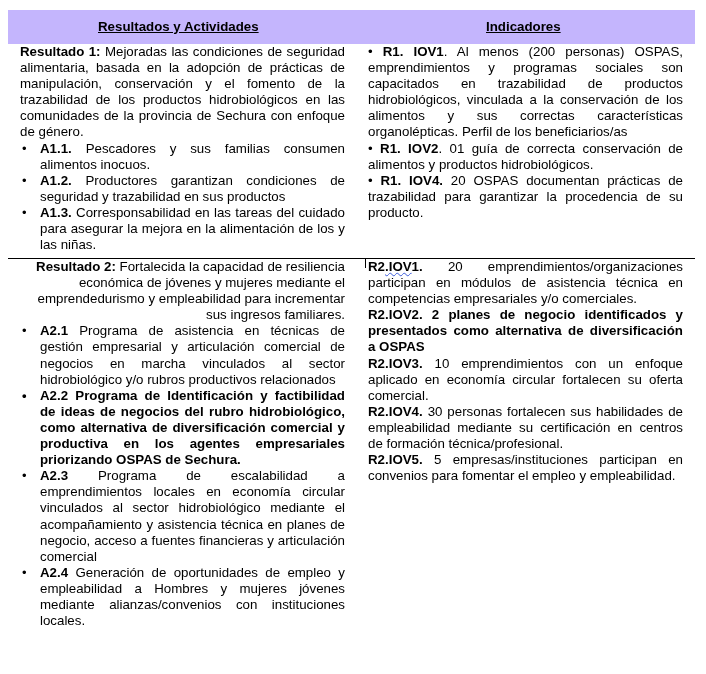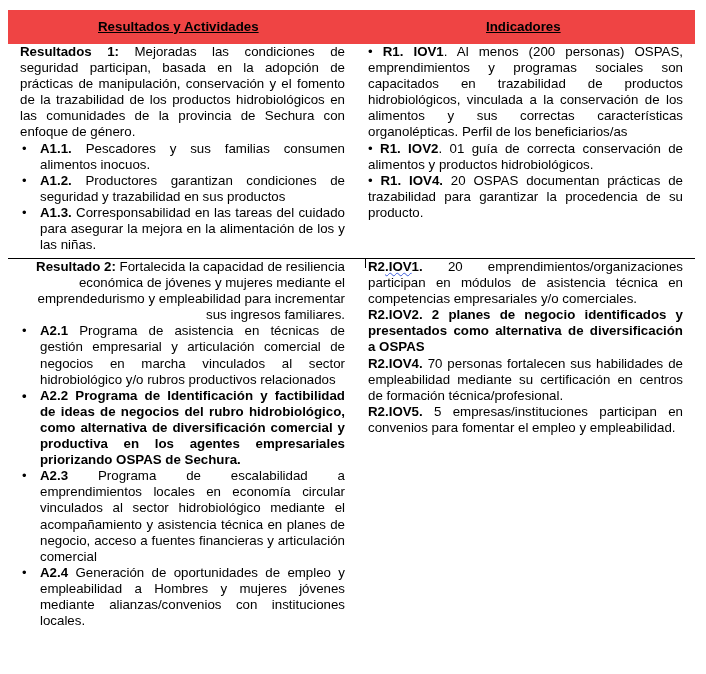--- a/index.html
+++ b/index.html
@@ -3,21 +3,21 @@
 <meta charset="utf-8">
 <style>
   html, body { margin: 0; padding: 0; background: #ffffff; }
   body {
     width: 706px; height: 674px; position: relative; overflow: hidden;
     font-family: "Liberation Sans", sans-serif; color: #000;
     font-size: 13.3px; line-height: 16.1px;
   }
   .header {
     position: absolute; left: 8px; top: 10px; width: 687px; height: 34px;
-    background: #ef4444;
+    background: #c4b5fd;
   }
   .hdr-label {
     position: absolute; top: 9px; font-weight: bold; text-decoration: underline;
     font-size: 13.3px; line-height: 16px;
   }
   .hdr-left { left: 90px; }
   .hdr-right { left: 478px; }
   .col {
     position: absolute; text-align: justify;
   }
@@ -44,21 +44,21 @@
 </style>
 </head>
 <body>
 
 <div class="header">
   <span class="hdr-label hdr-left">Resultados y Actividades</span>
   <span class="hdr-label hdr-right">Indicadores</span>
 </div>
 
 <div class="col left1">
-  <p><span class="bold">Resultados 1:</span><span> Mejoradas las condiciones de seguridad participan, basada en la adopción de prácticas de manipulación, conservación y el fomento de la trazabilidad de los productos hidrobiológicos en las comunidades de la provincia de Sechura con enfoque de género.</span></p>
+  <p><span class="bold">Resultado 1:</span><span> Mejoradas las condiciones de seguridad alimentaria, basada en la adopción de prácticas de manipulación, conservación y el fomento de la trazabilidad de los productos hidrobiológicos en las comunidades de la provincia de Sechura con enfoque de género.</span></p>
   <ul class="bul">
     <li><span class="dot">•</span><span class="bold">A1.1.</span><span> Pescadores y sus familias consumen alimentos inocuos.</span></li>
     <li><span class="dot">•</span><span class="bold">A1.2.</span><span> Productores garantizan condiciones de seguridad y trazabilidad en sus productos</span></li>
     <li><span class="dot">•</span><span class="bold">A1.3.</span><span> Corresponsabilidad en las tareas del cuidado para asegurar la mejora en la alimentación de los y las niñas.</span></li>
   </ul>
 </div>
 
 <div class="col right1 iov">
   <p><span>•</span> <span class="bold">R1. IOV1</span><span>. Al menos (200 personas) OSPAS, emprendimientos y programas sociales son capacitados en trazabilidad de productos hidrobiológicos, vinculada a la conservación de los alimentos y sus correctas características organolépticas. Perfil de los beneficiarios/as</span></p>
   <p><span>•</span> <span class="bold">R1. IOV2</span><span>. 01 guía de correcta conservación de alimentos y productos hidrobiológicos.</span></p>
@@ -74,15 +74,16 @@
     <li><span class="dot">•</span><span class="bold">A2.1</span><span> Programa de asistencia en técnicas de gestión empresarial y articulación comercial de negocios en marcha vinculados al sector hidrobiológico y/o rubros productivos relacionados</span></li>
     <li class="bold"><span class="dot">•</span><span class="ital">A2.2</span><span> Programa de Identificación y factibilidad de ideas de negocios del rubro hidrobiológico, como alternativa de diversificación comercial y productiva en los agentes empresariales priorizando OSPAS de Sechura.</span></li>
     <li><span class="dot">•</span><span class="bold">A2.3</span><span> Programa de escalabilidad a emprendimientos locales en economía circular vinculados al sector hidrobiológico mediante el acompañamiento y asistencia técnica en planes de negocio, acceso a fuentes financieras y articulación comercial</span></li>
     <li><span class="dot">•</span><span class="bold">A2.4</span><span> Generación de oportunidades de empleo y empleabilidad a Hombres y mujeres jóvenes mediante alianzas/convenios con instituciones locales.</span></li>
   </ul>
 </div>
 
 <div class="col right2 iov">
   <p><span class="bold"><span>R2</span><span class="squig">.IOV</span><span>1.</span></span><span> 20 emprendimientos/organizaciones participan en módulos de asistencia técnica en competencias empresariales y/o comerciales.</span></p>
   <p class="bold"><span class="ital">R2.IOV2.</span><span> 2 planes de negocio identificados y presentados como alternativa de diversificación a OSPAS</span></p>
-  <p><span class="bold">R2.IOV4.</span><span> 70 personas fortalecen sus habilidades de empleabilidad mediante su certificación en centros de formación técnica/profesional.</span></p>
+  <p><span class="bold">R2.IOV3.</span><span> 10 emprendimientos con un enfoque aplicado en economía circular fortalecen su oferta comercial.</span></p>
+  <p><span class="bold">R2.IOV4.</span><span> 30 personas fortalecen sus habilidades de empleabilidad mediante su certificación en centros de formación técnica/profesional.</span></p>
   <p><span class="bold">R2.IOV5.</span><span> 5 empresas/instituciones participan en convenios para fomentar el empleo y empleabilidad.</span></p>
 </div>
 
 </body></html>

